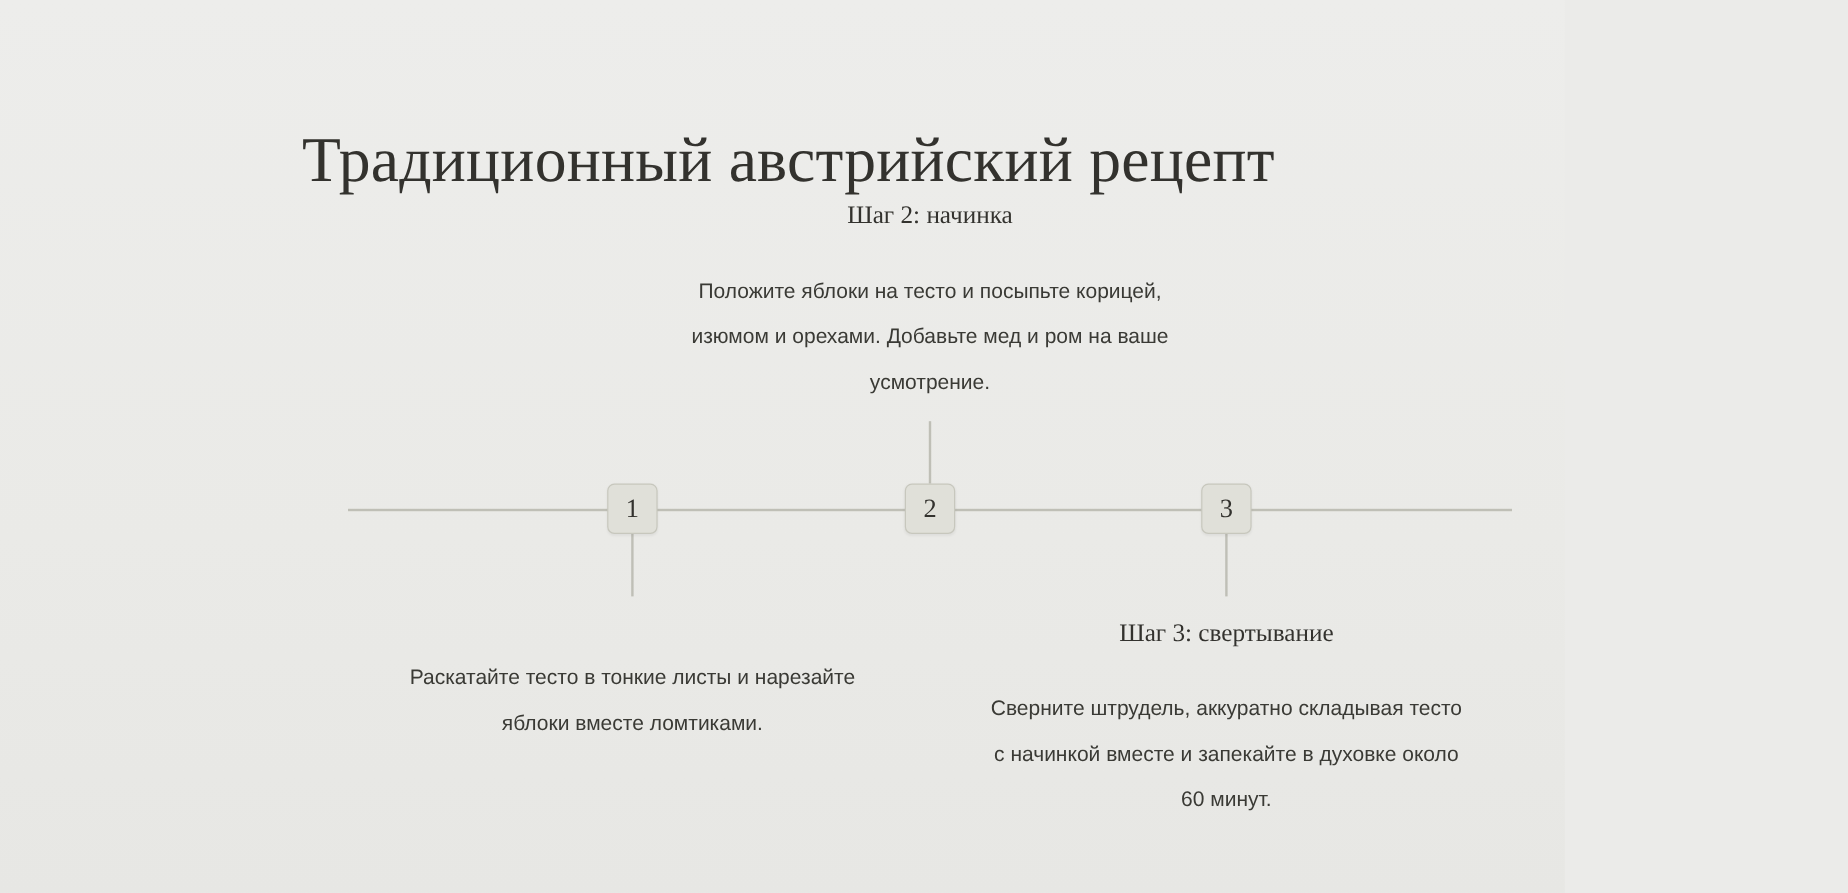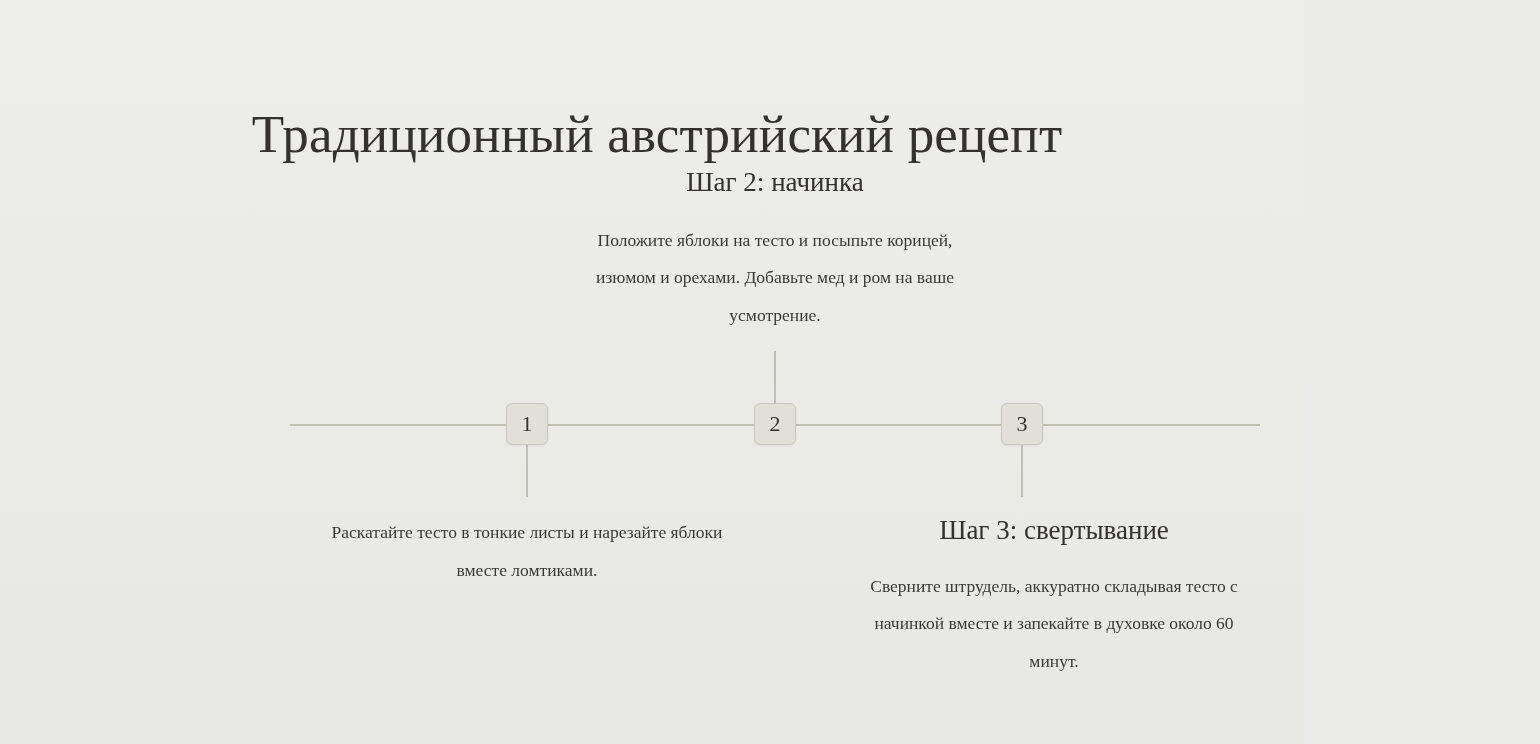--- a/index.html
+++ b/index.html
@@ -83,52 +83,53 @@
   }
 
   
   .step {
     position: absolute;
     width: 430px;
     text-align: center;
   }
   .step-heading {
     font-family: "Liberation Serif", serif;
-    font-size: 27px;
+    font-size: 21px;
     color: #33322e;
     line-height: 1.25;
     margin-bottom: 20px;
     text-align: center;
   }
   .step-text {
-    font-family: Liberation Serif, serif;
+    font-family: Liberation Sans, sans-serif;
     font-size: 17.5px;
     color: #3a3a35;
     line-height: 2.15;
     padding: 0 14px;
+    margin-top: 32px;
   }
 
   
   #step-2 {
     left: 560px;
     top: 166px;
   }
   #step-2 .step-heading {
     margin-bottom: 22px;
   }
 
   
   #step-1 {
     left: 312px;
     top: 514px;
   }
 
   
   #step-3 {
-    left: 839px;
+    left: 807px;
     top: 514px;
   }
 </style>
 </head>
 <body>
 
 <div class="page">
 
   <h1 class="title">Традиционный австрийский рецепт</h1>
 

